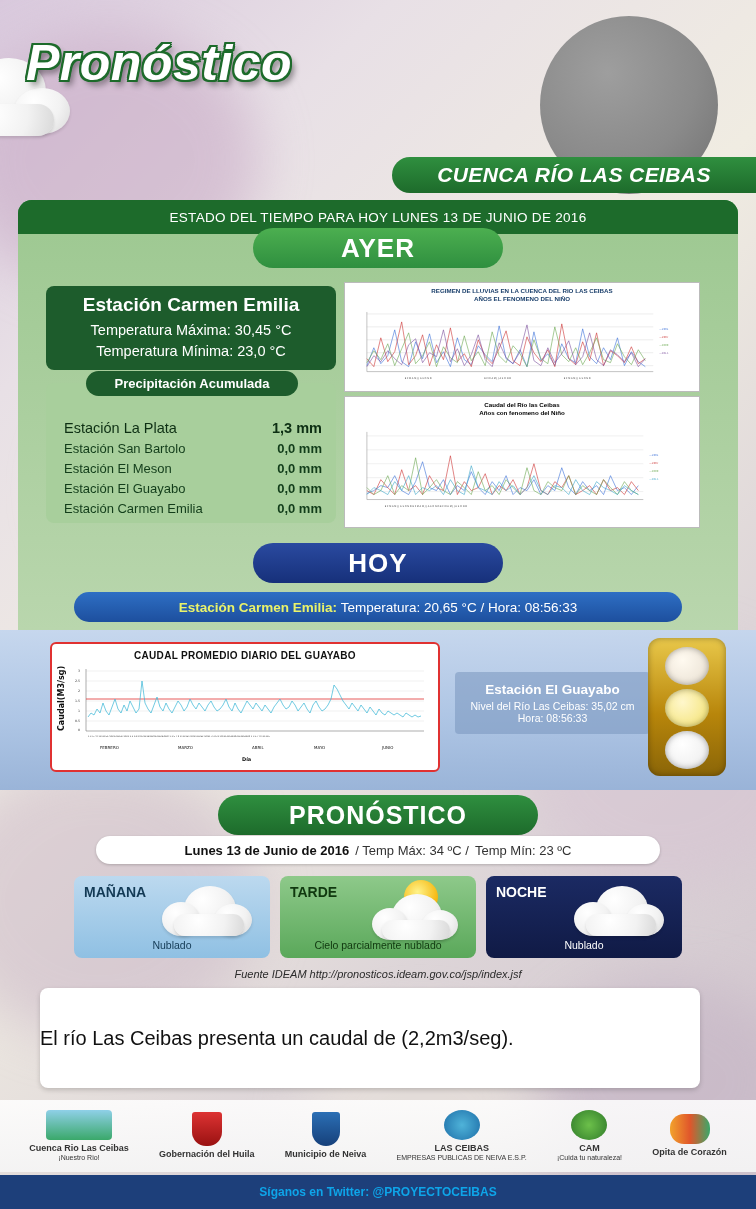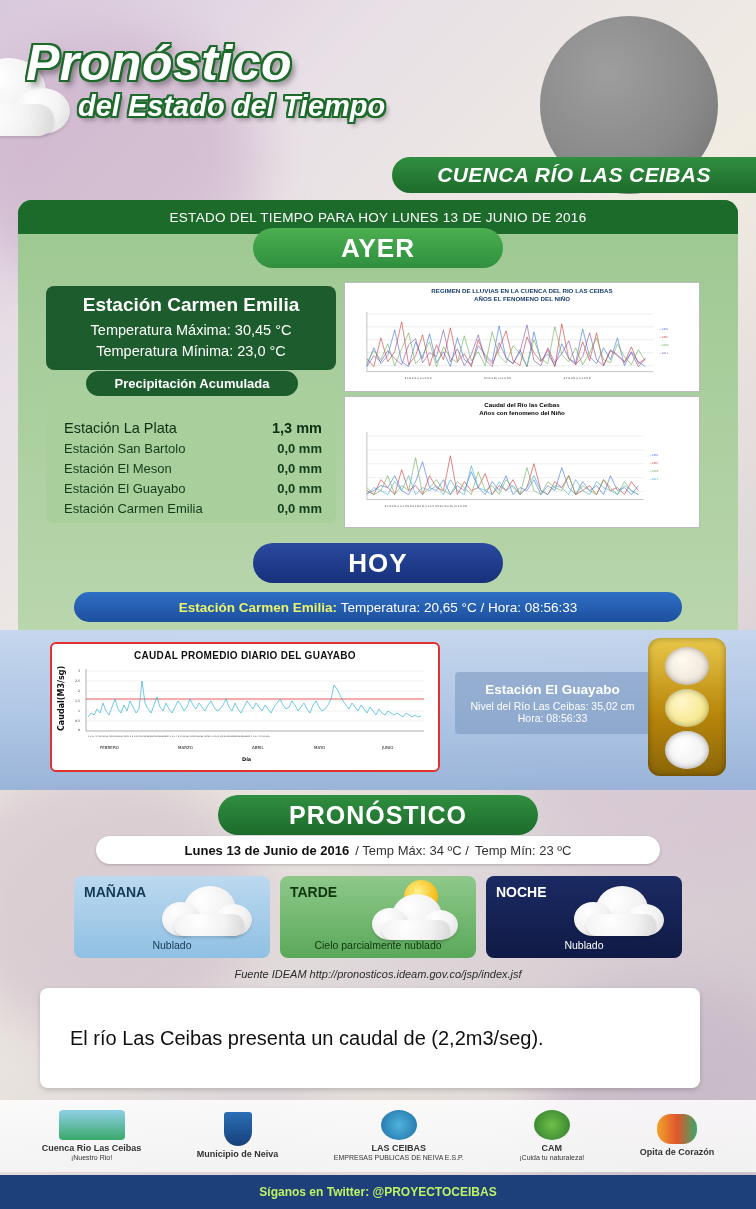--- a/index.html
+++ b/index.html
@@ -186,38 +186,38 @@
   .t-noc .lbl, .t-noc .desc { color: #ffffff; }
 
   .fuente {
     position: absolute; left: 0; right: 0; top: 968px; text-align: center;
     font-size: 11px; font-style: italic; color: #2b2b2b;
   }
 
   .msg-box {
     position: absolute; left: 40px; top: 988px; width: 660px; height: 100px;
     background: #fff; border-radius: 8px; box-shadow: 0 2px 5px rgba(0,0,0,.18);
-    display: flex; align-items: center; padding-left: 30px;
+    display: flex; align-items: center; 
   }
   .msg-box span { font-size: 20px; color: #111; }
 
   
   .logos {
     position: absolute; left: 0; top: 1100px; width: 756px; height: 72px;
     background: linear-gradient(180deg, rgba(255,255,255,.85), rgba(245,245,245,.92));
     display: flex; align-items: center; justify-content: space-around; padding: 0 14px;
   }
   .logo { text-align: center; font-size: 7px; color: #333; line-height: 1.15; }
   .logo .nm { font-weight: bold; font-size: 9px; }
 
   .footer {
     position: absolute; left: 0; bottom: 0; width: 756px; height: 34px;
     background: #1d3f7a; display: flex; align-items: center; justify-content: center;
   }
-  .footer span { color: #bef264; font-size: 12px; font-weight: bold; }
+  .footer span { color: #0ea5e9; font-size: 12px; font-weight: bold; }
 </style>
 </head>
 <body>
 
 <div class="page">
   <div class="blob b1"></div>
   <div class="blob b2"></div>
   <div class="blob b3"></div>
   <div class="blob b4"></div>
   <div class="blob b5"></div>
@@ -226,21 +226,20 @@
   <div class="header">
     <div class="hdr-circle"></div>
     <div class="hdr-cloud cloud">
       <div class="c" style="width:74px;height:66px;left:34px;top:6px;"></div>
 
       <div class="c" style="width:56px;height:46px;left:76px;top:36px;"></div>
       <div class="c" style="width:96px;height:32px;left:20px;top:52px;border-radius:16px;"></div>
     </div>
     <div class="title-wrap">
       <div class="title-main">Pronóstico</div>
-      <div class="title-sub">del Estado del Tiempo</div>
     </div>
     <div class="cuenca-bar">
       <span>CUENCA RÍO LAS CEIBAS</span>
     </div>
   </div>
 
   <div class="body-panel"></div>
   <div class="estado-bar">
     <span>ESTADO DEL TIEMPO  PARA HOY  LUNES 13 DE JUNIO  DE 2016</span>
   </div>
@@ -456,20 +455,24 @@
     <span>El río Las Ceibas presenta un caudal de (2,2m3/seg).</span>
   </div>
 
   <div class="logos">
     <div class="logo">
       <div style="width:66px;height:30px;border-radius:4px;background:linear-gradient(180deg,#8fd0e8,#3aa86a);margin:0 auto 3px;"></div>
       <div class="nm">Cuenca Rio Las Ceibas</div>
       <div>¡Nuestro Rio!</div>
     </div>
     <div class="logo">
+      <div style="width:30px;height:34px;background:linear-gradient(180deg,#d33,#911);margin:0 auto 3px;border-radius:3px 3px 14px 14px;"></div>
+      <div class="nm">Gobernación del Huila</div>
+    </div>
+    <div class="logo">
       <div style="width:28px;height:34px;background:linear-gradient(180deg,#2b6fb5,#16407a);margin:0 auto 3px;border-radius:3px 3px 14px 14px;"></div>
       <div class="nm">Municipio de Neiva</div>
     </div>
     <div class="logo">
       <div style="width:36px;height:30px;background:radial-gradient(circle,#4fb3d9,#1d6ea8);margin:0 auto 3px;border-radius:50%;"></div>
       <div class="nm">LAS CEIBAS</div>
       <div>EMPRESAS PUBLICAS DE NEIVA E.S.P.</div>
     </div>
     <div class="logo">
       <div style="width:36px;height:30px;background:radial-gradient(circle,#6cc04a,#2f7a2a);margin:0 auto 3px;border-radius:50%;"></div>

